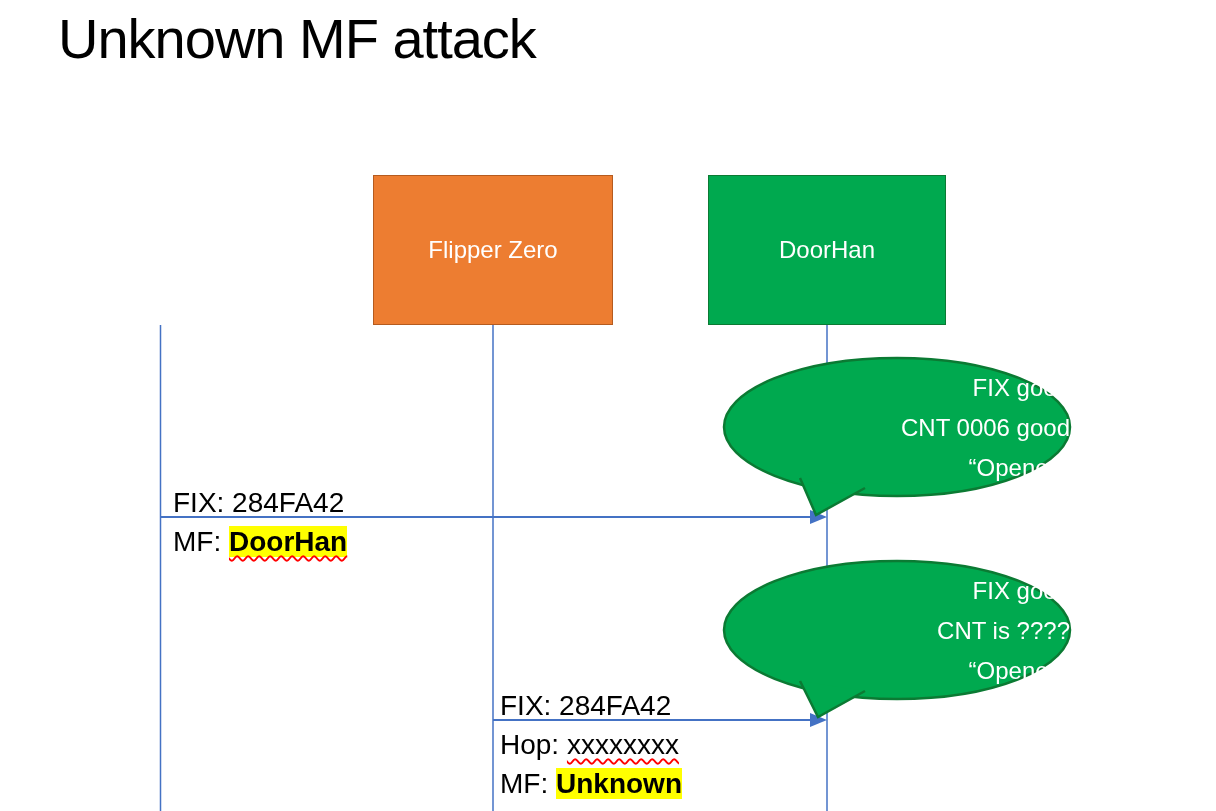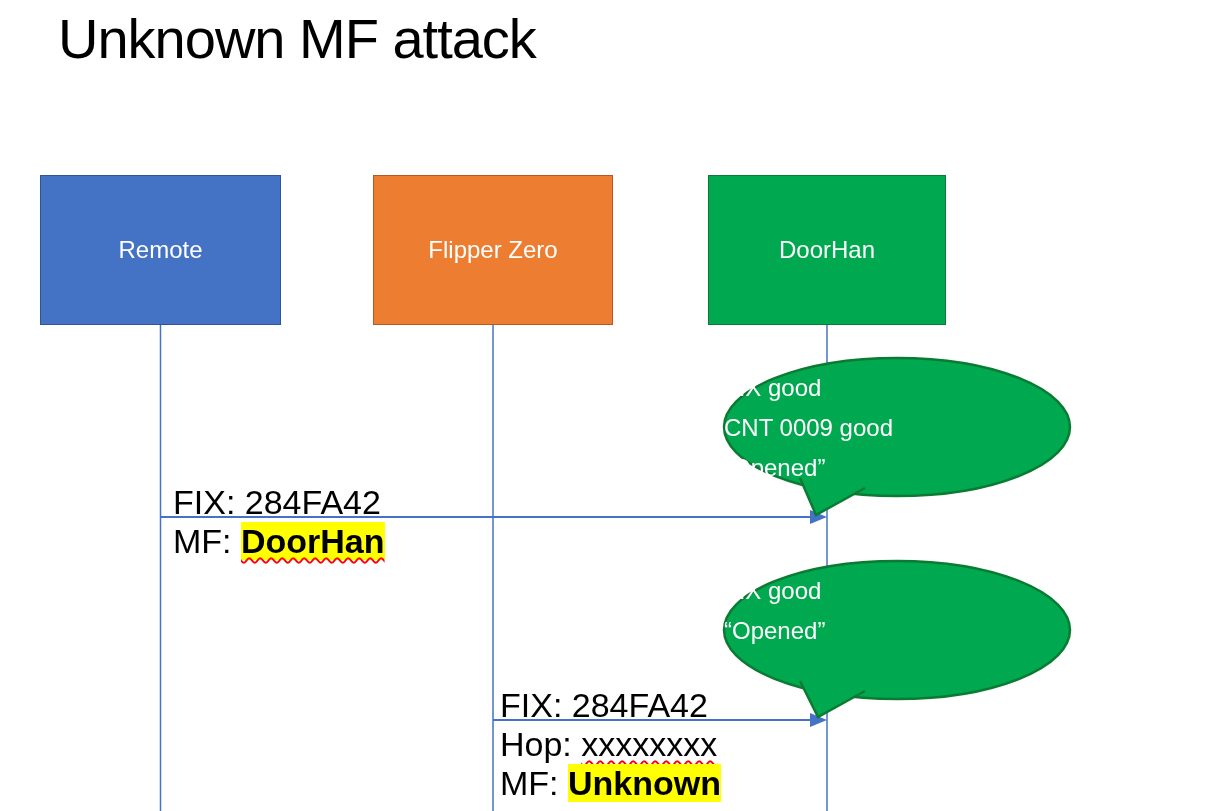--- a/index.html
+++ b/index.html
@@ -55,51 +55,48 @@
     width: 1216px; height: 811px;
     pointer-events: none;
   }
   .lifeline   { stroke: var(--line-color); stroke-width: 1.5; fill: none; }
   .arrow-line { stroke: var(--line-color); stroke-width: 2; fill: none; }
   .arrow-head { fill: var(--line-color); stroke: none; }
   .bubble-shape { fill: var(--bubble-fill); stroke: var(--bubble-border); stroke-width: 2.5; }
   .msg-labels {
     position: absolute;
     color: var(--text-dark);
-    font-size: 34px;
+    font-size: 28px;
   }
   .msg-line { height: 39px; line-height: 39px; white-space: nowrap; }
   .hilite { background: var(--highlight); font-weight: bold; }
   .squiggle {
     text-decoration: underline;
     text-decoration-style: wavy;
     text-decoration-color: var(--squiggle);
     text-decoration-thickness: 2px;
     text-underline-offset: 4px;
     text-decoration-skip-ink: none;
   }
   .bubble-text {
     position: absolute;
     width: 346px;
     color: var(--text-light);
     font-size: 24px;
     line-height: 40px;
-    text-align: left;
+    text-align: right;
   }
 </style>
 </head>
 <body>
 
 <div class="slide">
 
   <div class="slide-title">Unknown MF attack</div>
 
-  <div class="actor-box actor-remote">
-    <span>Remote</span>
-  </div>
   <div class="actor-box actor-flipper">
     <span>Flipper Zero</span>
   </div>
   <div class="actor-box actor-receiver">
     <span>DoorHan</span>
   </div>
 
   <svg class="overlay" viewBox="0 0 1216 811">
 
     <line class="lifeline" x1="160.5" y1="325" x2="160.5" y2="811"></line>
@@ -129,22 +126,23 @@
   </div>
 
   <div class="msg-labels" style="left:500px; top:686px;">
     <div class="msg-line">FIX: 284FA42</div>
     <div class="msg-line"><span>Hop: </span><span class="squiggle">xxxxxxxx</span></div>
     <div class="msg-line"><span>MF: </span><span class="hilite">Unknown</span></div>
   </div>
 
   <div class="bubble-text" style="left:724px; top:368px;">
     <div>FIX good</div>
-    <div>CNT 0009 good</div>
+    <div>CNT 0006 good</div>
     <div>“Opened”</div>
   </div>
 
   <div class="bubble-text" style="left:724px; top:571px;">
     <div>FIX good</div>
+    <div>CNT is ????</div>
     <div>“Opened”</div>
   </div>
 
 </div>
 
 </body></html>

